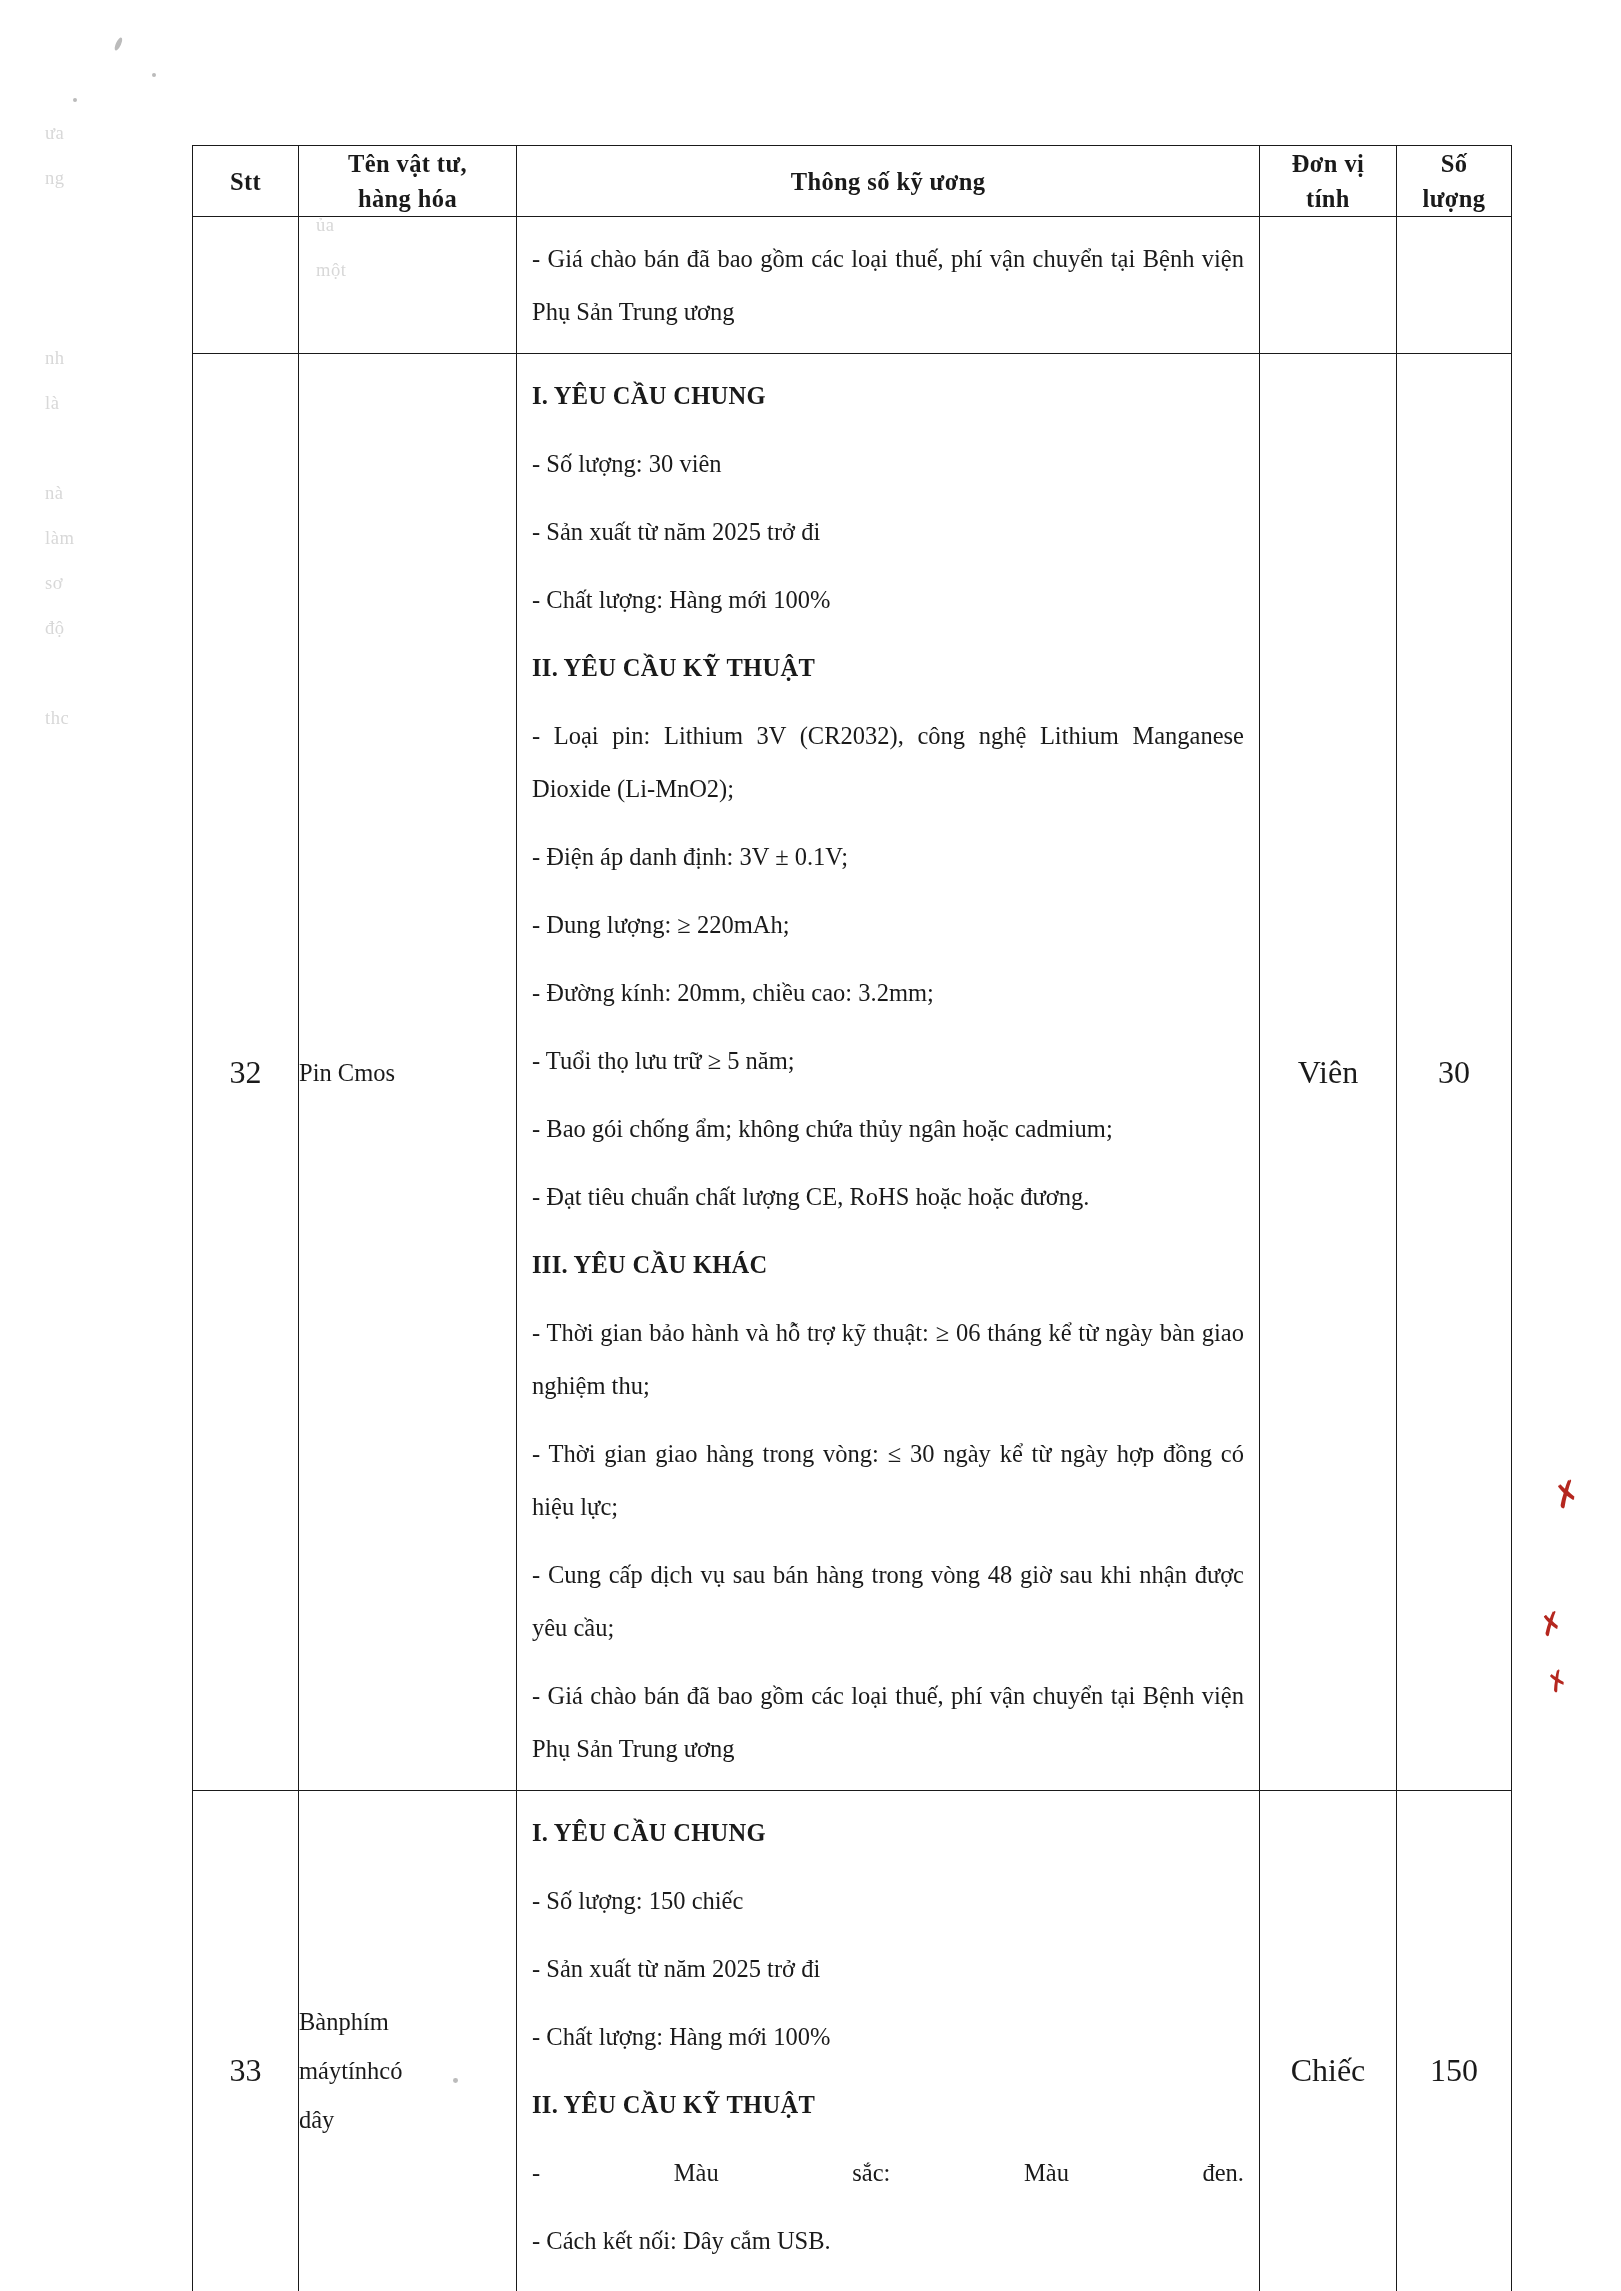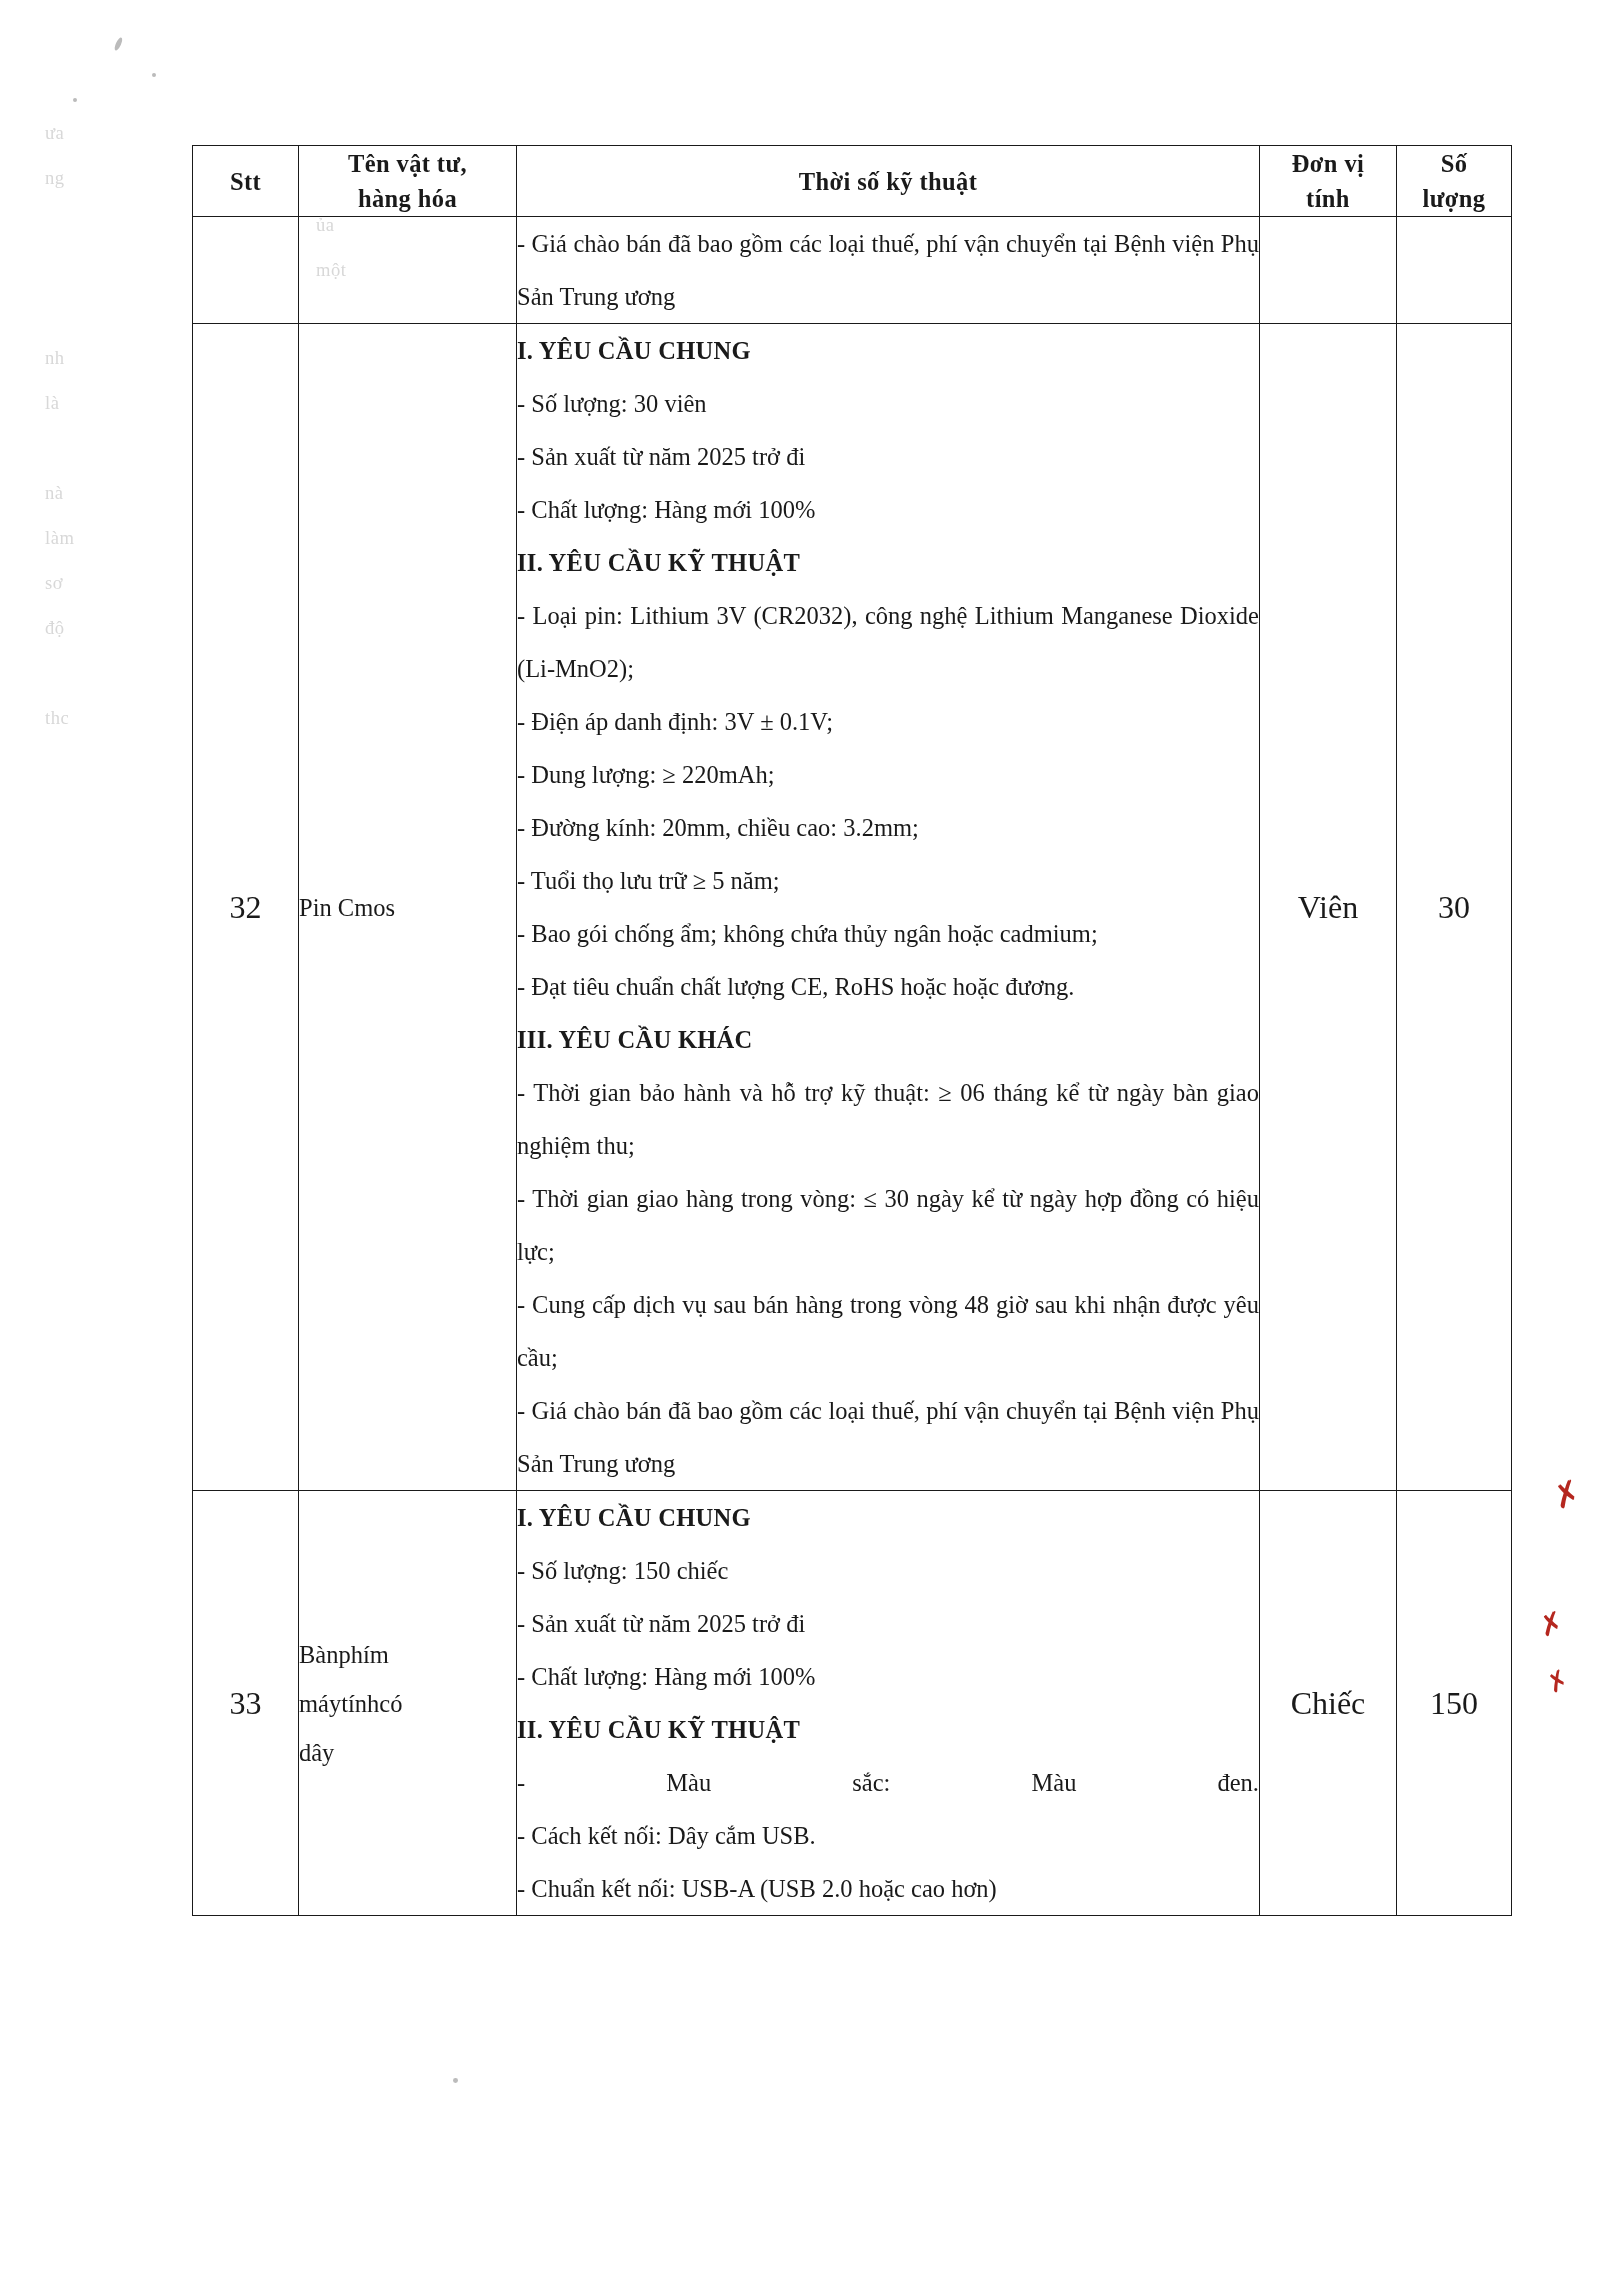--- a/index.html
+++ b/index.html
@@ -66,21 +66,21 @@
   }
 
   .spec-cell {
     padding: 13.7px 21.6px 15.7px 21.6px;
     font-size: 24.5px;
     line-height: 53px;
     text-align: justify;
     text-justify: inter-word;
   }
   .spec-cell p {
-    margin: 0;
+    margin: 15px;
   }
   .spec-cell p.head {
     font-weight: bold;
     letter-spacing: 0.3px;
   }
   .spec-cell p.spread {
     text-align: justify;
   }
   .spec-cell p.spread-force {
     display: flex;
@@ -151,21 +151,21 @@
         <col class="col-dv">
         <col class="col-sl">
     </colgroup>
     <thead>
       <tr>
         <th class="hdr-cell">Stt</th>
         <th class="hdr-cell">
           <span>Tên vật tư,</span><br>
           <span>hàng hóa</span>
         </th>
-        <th class="hdr-cell">Thời số kỹ thuật</th>
+        <th class="hdr-cell">Thông số kỹ ương</th>
         <th class="hdr-cell">
           <span>Đơn vị</span><br>
           <span>tính</span>
         </th>
         <th class="hdr-cell">
           <span>Số</span><br>
           <span>lượng</span>
         </th>
       </tr>
     </thead>

